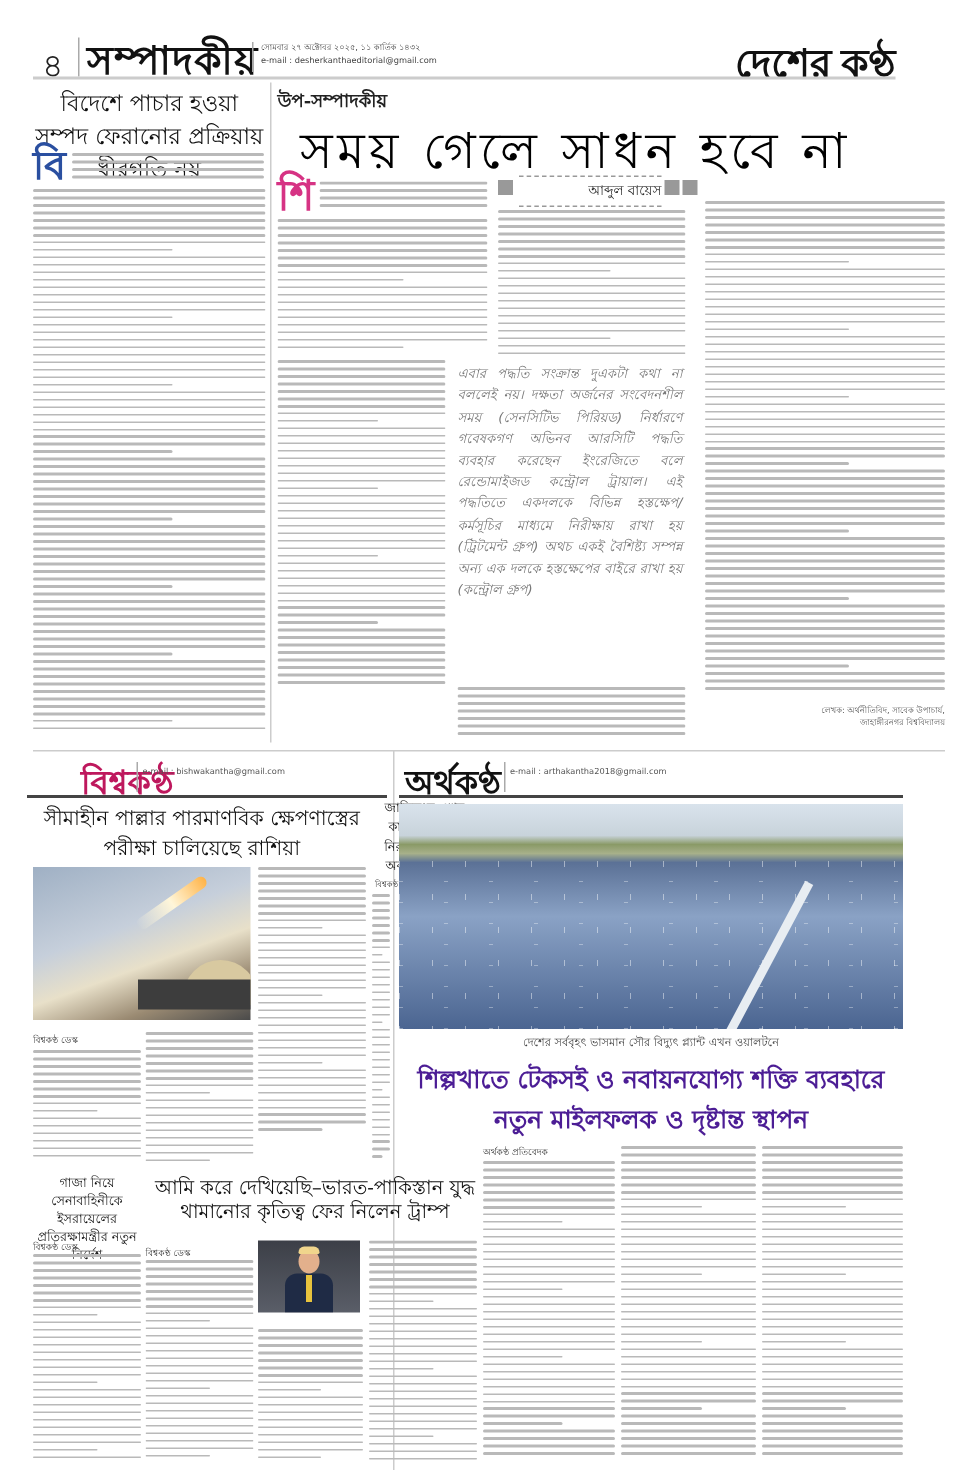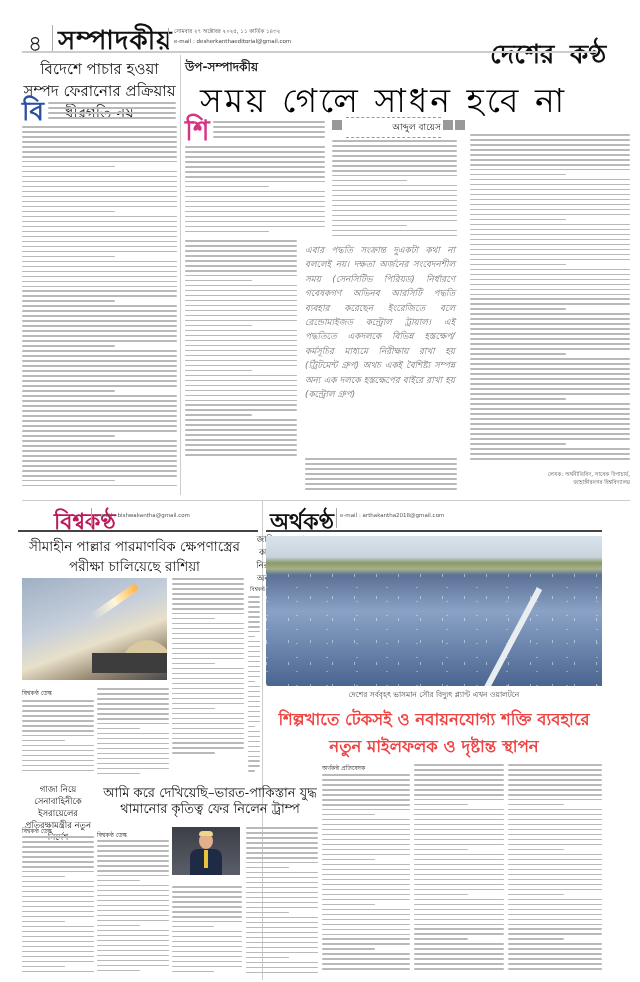--- a/index.html
+++ b/index.html
@@ -11,21 +11,21 @@
   .filler .ln { height: 1.6px; background: #b9b9b9; margin-bottom: 3.4px; border-radius: 1px; }
   .filler .ln.short { width: 60%; }
 
   
   #pg-num { left: 28px; top: 26px; font-size: 22px; font-family: "DejaVu Serif", serif; color: #222; }
   #pg-sep1 { left: 52px; top: 25px; width: 1px; height: 26px; background: #aaa; }
   #section-title { left: 58px; top: 20px; font-size: 26px; font-weight: bold; font-family: "DejaVu Serif", serif; color: #111; letter-spacing: 1px; }
   #pg-sep2 { left: 168px; top: 28px; width: 1px; height: 20px; background: #aaa; }
   #date-line { left: 174px; top: 28px; font-size: 5.5px; color: #444; }
   #email-line { left: 174px; top: 38px; font-size: 5.5px; color: #444; }
-  #masthead { left: 490px; top: 34px; font-size: 26px; font-weight: bold; font-family: Liberation Mono, monospace; color: #111; }
+  #masthead { left: 490px; top: 22px; font-size: 26px; font-weight: bold; font-family: Liberation Serif, serif; color: #111; }
   #header-rule { left: 22px; top: 51px; width: 575px; height: 2px; background: #ccc; }
 
   
   #lead-headline { left: 22px; top: 58px; width: 155px; font-size: 15px; line-height: 22px; text-align: center; font-family: "DejaVu Serif", serif; color: #111; }
   #lead-dropcap { left: 22px; top: 98px; font-size: 26px; color: #2a4fa0; font-weight: bold; font-family: "DejaVu Serif", serif; line-height: 26px; }
   #col-rule-1 { left: 180px; top: 55px; width: 1px; height: 440px; background: #ccc; }
 
   
   #sub-label { left: 185px; top: 58px; font-size: 12px; font-weight: bold; font-family: "DejaVu Serif", serif; color: #222; }
   #sub-headline { left: 200px; top: 75px; width: 440px; font-size: 33px; font-family: "DejaVu Serif", serif; color: #000000; letter-spacing: 3px; white-space: nowrap; }
@@ -75,21 +75,21 @@
   #trump-photo .tie { position: absolute; left: 32px; top: 23px; width: 4px; height: 18px; background: #e8c33d; }
 
   
   #solar-photo { left: 266px; top: 536px; width: 336px; height: 150px; background: linear-gradient(180deg, #d9e3ec 0%, #c8d3db 14%, #8a9a67 18%, #a7b08a 22%, #5b7196 26%, #8aa2c5 50%, #4b6591 100%); overflow: hidden; }
   #solar-photo .grid { position: absolute; left: 0; top: 38px; width: 100%; height: 112px;
      background-image: linear-gradient(100deg, rgba(255,255,255,0.45) 1px, transparent 1px), linear-gradient(15deg, rgba(255,255,255,0.35) 1px, transparent 1px);
      background-size: 22px 22px, 30px 14px; }
   #solar-photo .walk { position: absolute; left: 240px; top: 45px; width: 6px; height: 130px; background: #e8edf2; transform: rotate(28deg); }
   #solar-caption { left: 266px; top: 689px; width: 336px; text-align: center; font-size: 7.5px; color: #444; font-family: "DejaVu Serif", serif; }
 
-  #econ-headline { left: 266px; top: 706px; width: 336px; font-size: 16.5px; line-height: 27px; text-align: center; font-family: "DejaVu Serif", serif; color: #ef4444; font-weight: bold; }
+  #econ-headline { left: 266px; top: 706px; width: 336px; font-size: 16.5px; line-height: 27px; text-align: center; font-family: "DejaVu Serif", serif; color: #4c1d95; font-weight: bold; }
   #econ-desk { left: 322px; top: 763px; font-size: 6px; color: #333; }
 </style>
 </head>
 <body>
 
 <div class="abs" id="pg-num">৪</div>
 <div class="abs" id="pg-sep1"></div>
 <div class="abs" id="section-title">সম্পাদকীয়</div>
 <div class="abs" id="pg-sep2"></div>
 <div class="abs" id="date-line">সোমবার ২৭ অক্টোবর ২০২৫, ১১ কার্তিক ১৪৩২</div>

